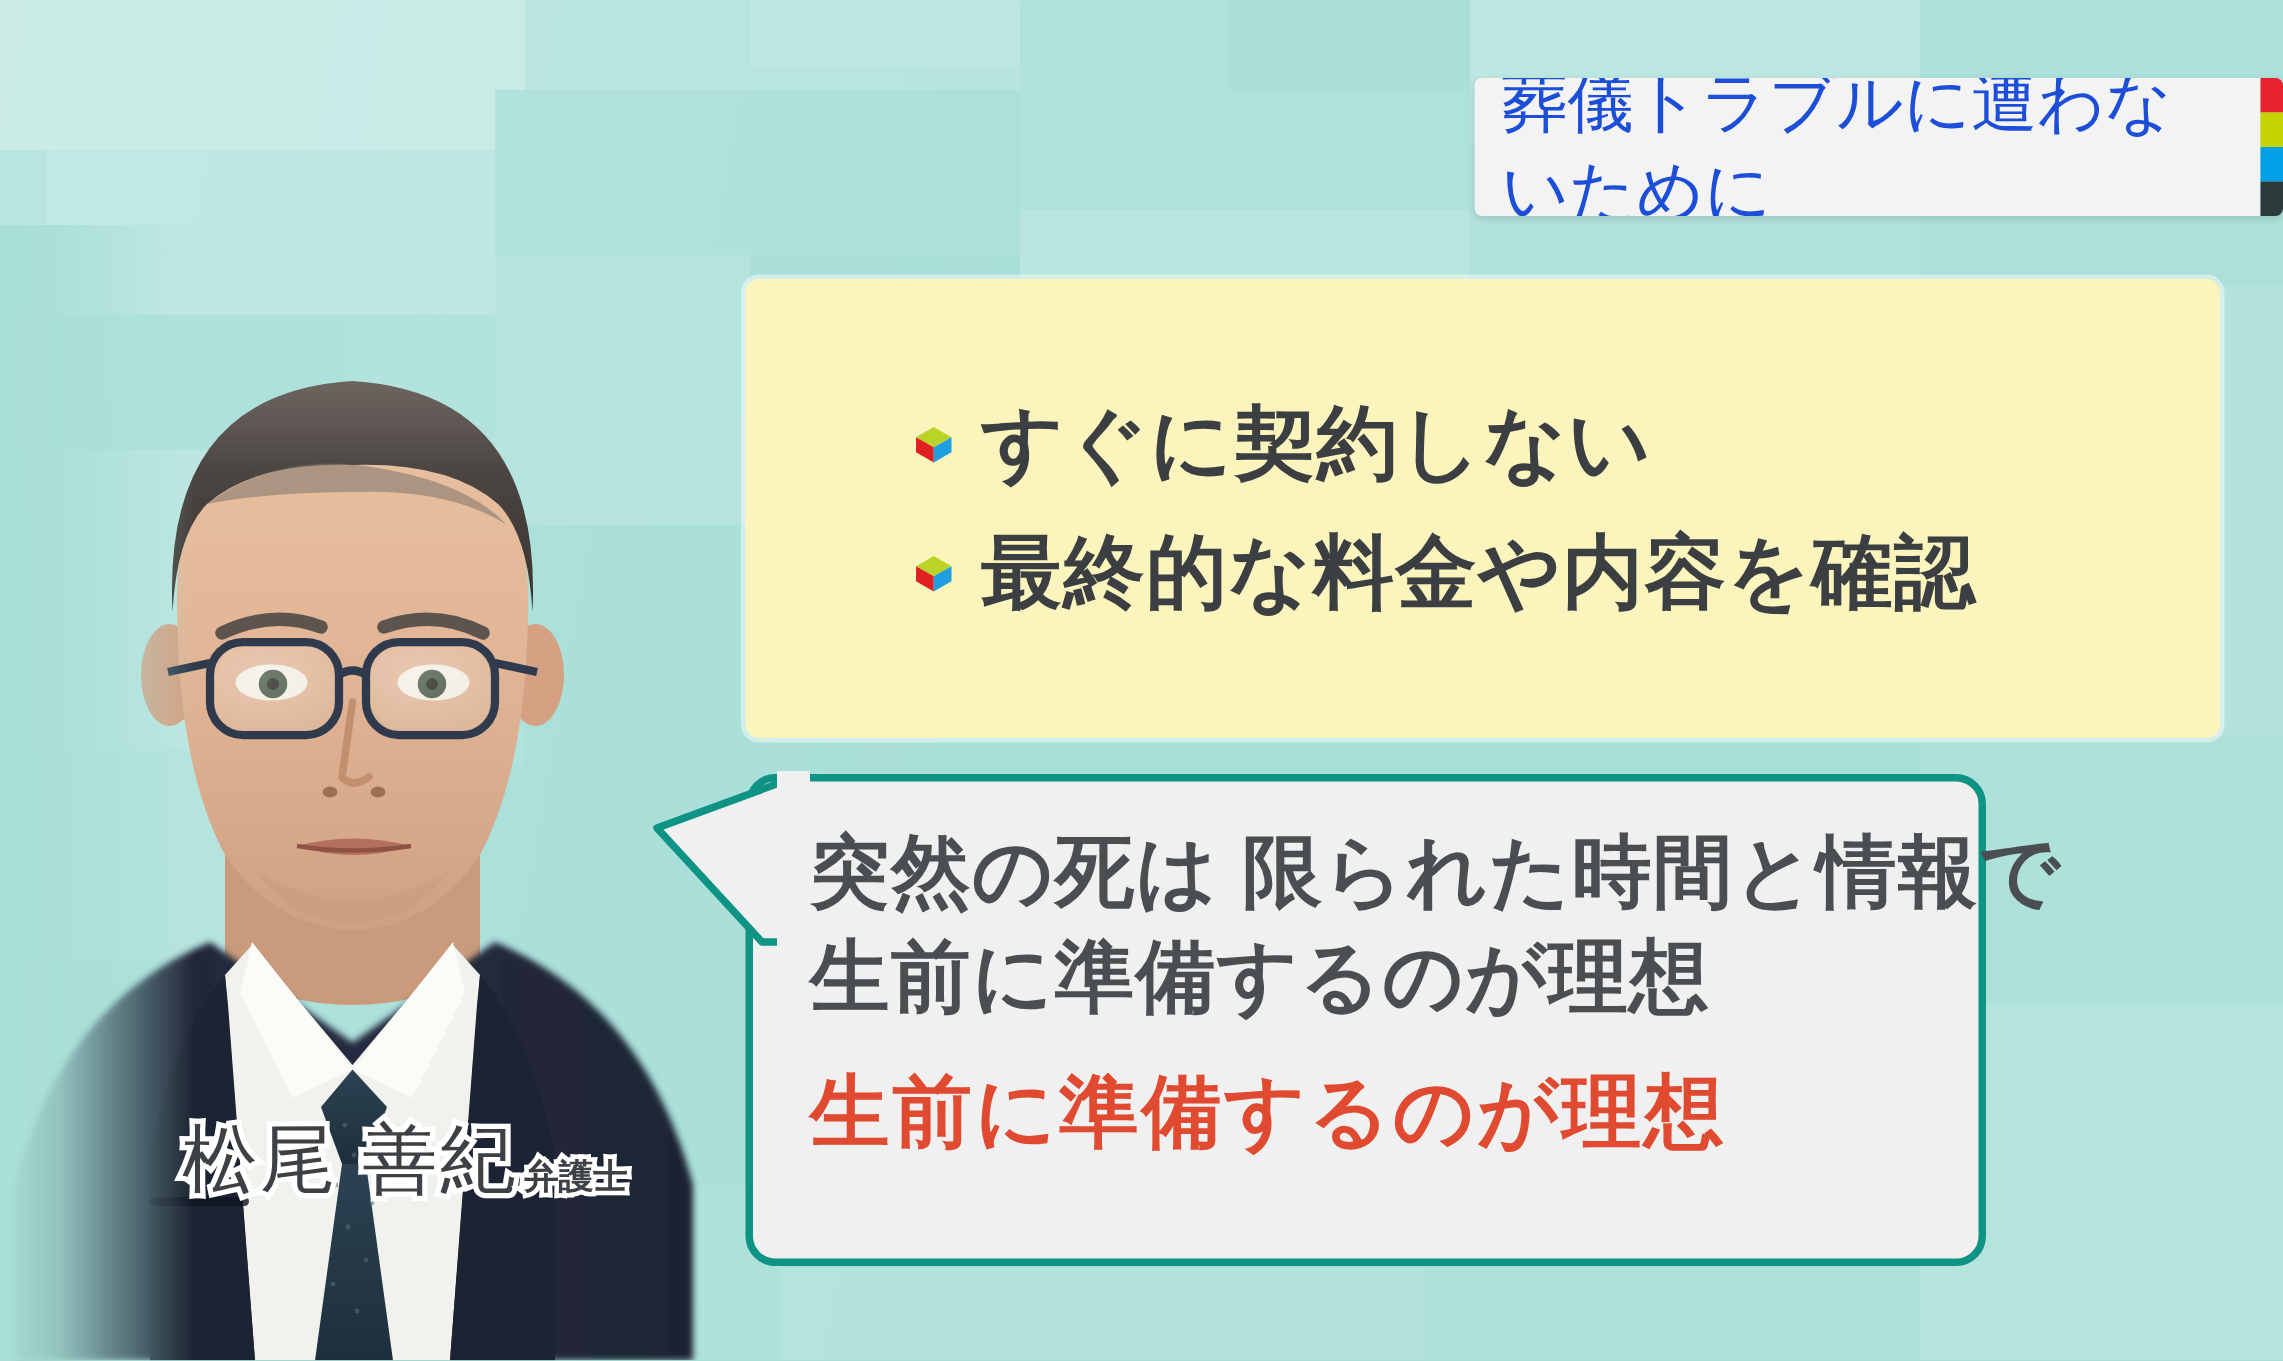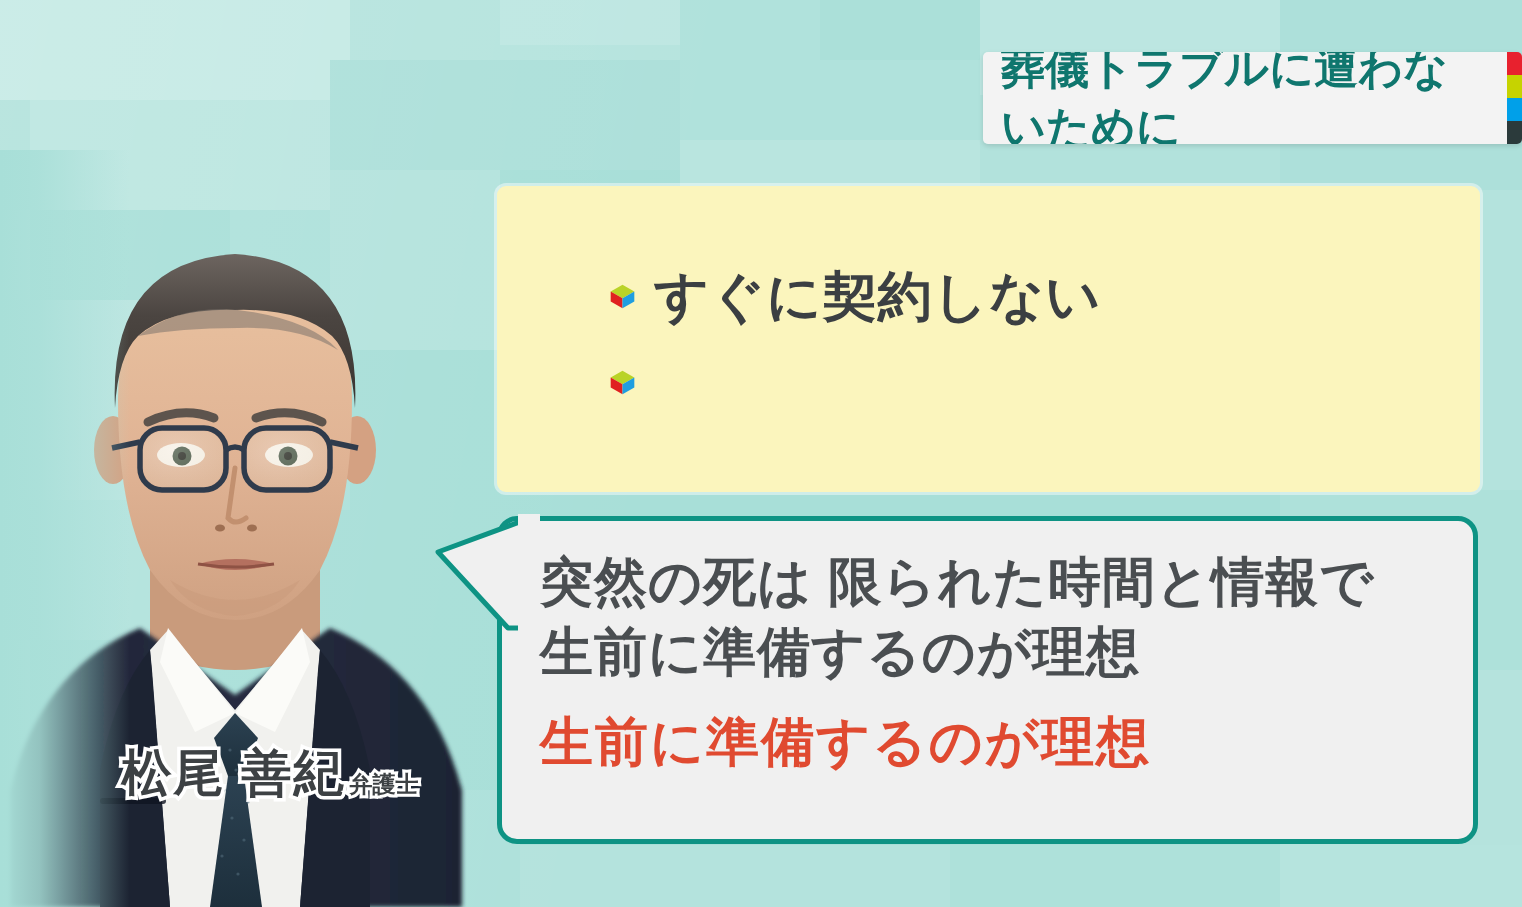--- a/index.html
+++ b/index.html
@@ -28,39 +28,39 @@
   }
 
   
   #nameplate{position:absolute;left:60px;top:745px;width:420px;z-index:6;text-align:center;}
   .np-title{
     font-size:25px;font-weight:700;color:#3d4144;letter-spacing:1px;line-height:1.1;
     -webkit-text-stroke:5px #ffffff;paint-order:stroke fill;
   }
   .np-name-row{display:flex;align-items:flex-end;justify-content:center;gap:4px;margin-top:2px;}
   .np-name{
-    font-size:50px;font-weight:700;color:#3d4144;letter-spacing:2px;line-height:1.05;
+    font-size:50px;font-weight:400;color:#3d4144;letter-spacing:2px;line-height:1.05;
     -webkit-text-stroke:7px #ffffff;paint-order:stroke fill;
   }
   .np-role{
     font-size:23px;font-weight:700;color:#3d4144;line-height:1.05;padding-bottom:3px;
     -webkit-text-stroke:6px #ffffff;paint-order:stroke fill;
   }
 
   
   #header-banner{
     position:absolute;left:983px;top:52px;height:92px;
     display:flex;align-items:stretch;
     border-radius:5px;overflow:hidden;
     box-shadow:0 2px 5px rgba(0,0,0,.13);
     z-index:5;
   }
   .hb-text{
-    background:#f3f3f3;color:#0f766e;
-    font-size:44px;font-weight:700;letter-spacing:0px;
+    background:#f3f3f3;color:#1d4ed8;
+    font-size:44px;font-weight:400;letter-spacing:0px;
     display:flex;align-items:center;padding:0 22px 0 18px;
   }
   .hb-stripe{width:20px;display:flex;flex-direction:column;}
   .hb-stripe span{flex:1;display:block;}
 
   
   #tips-panel{
     position:absolute;left:497px;top:186px;width:983px;height:306px;
     background:#fbf5bd;border-radius:9px;
     box-shadow:0 0 0 3px rgba(255,255,255,.45);
@@ -70,21 +70,21 @@
   }
   .tip-row{display:flex;align-items:center;height:86px;}
   .cube{width:27px;height:27px;flex:0 0 27px;margin-right:18px;}
   .tip-text{
     font-size:54px;font-weight:700;color:#3b3f42;letter-spacing:1px;line-height:1;
     white-space:nowrap;
   }
 
   
   #speech-bubble{
-    position:absolute;left:497px;top:516px;width:981px;height:328px;
+    position:absolute;left:497px;top:516px;width:827px;height:328px;
     background:#f0f0f0;border:5px solid #0e9384;border-radius:20px;
     z-index:5;box-sizing:border-box;
     padding:26px 0 0 38px;
   }
   #bubble-tail{position:absolute;left:430px;top:500px;width:110px;height:140px;z-index:6;}
   .q-line{
     font-size:53px;font-weight:700;color:#4a4e51;letter-spacing:1px;
     line-height:1.32;white-space:nowrap;
   }
   .q-line.accent{color:#e04a30;letter-spacing:2px;margin-top:20px;}
@@ -260,20 +260,21 @@
     </div>
 
     <div class="tip-row">
       <span class="cube">
         <svg viewBox="0 0 32 32" width="27" height="27" xmlns="http://www.w3.org/2000/svg">
           <polygon points="16,2 30,10 16,18 2,10" fill="#b9d327"></polygon>
           <polygon points="2,10 16,18 16,30 2,22" fill="#e02020"></polygon>
           <polygon points="30,10 16,18 16,30 30,22" fill="#1f9ee0"></polygon>
         </svg>
       </span>
+      <span class="tip-text">最終的な料金や内容を確認</span>
     </div>
 
 
   </div>
 
   <svg id="bubble-tail" viewBox="0 0 110 140" xmlns="http://www.w3.org/2000/svg">
     <path d="M95 20 L8 52 L78 128 L95 128 Z" fill="#f0f0f0" stroke="#0e9384" stroke-width="5" stroke-linejoin="round"></path>
     <rect x="88" y="14" width="22" height="120" fill="#f0f0f0"></rect>
   </svg>
 

